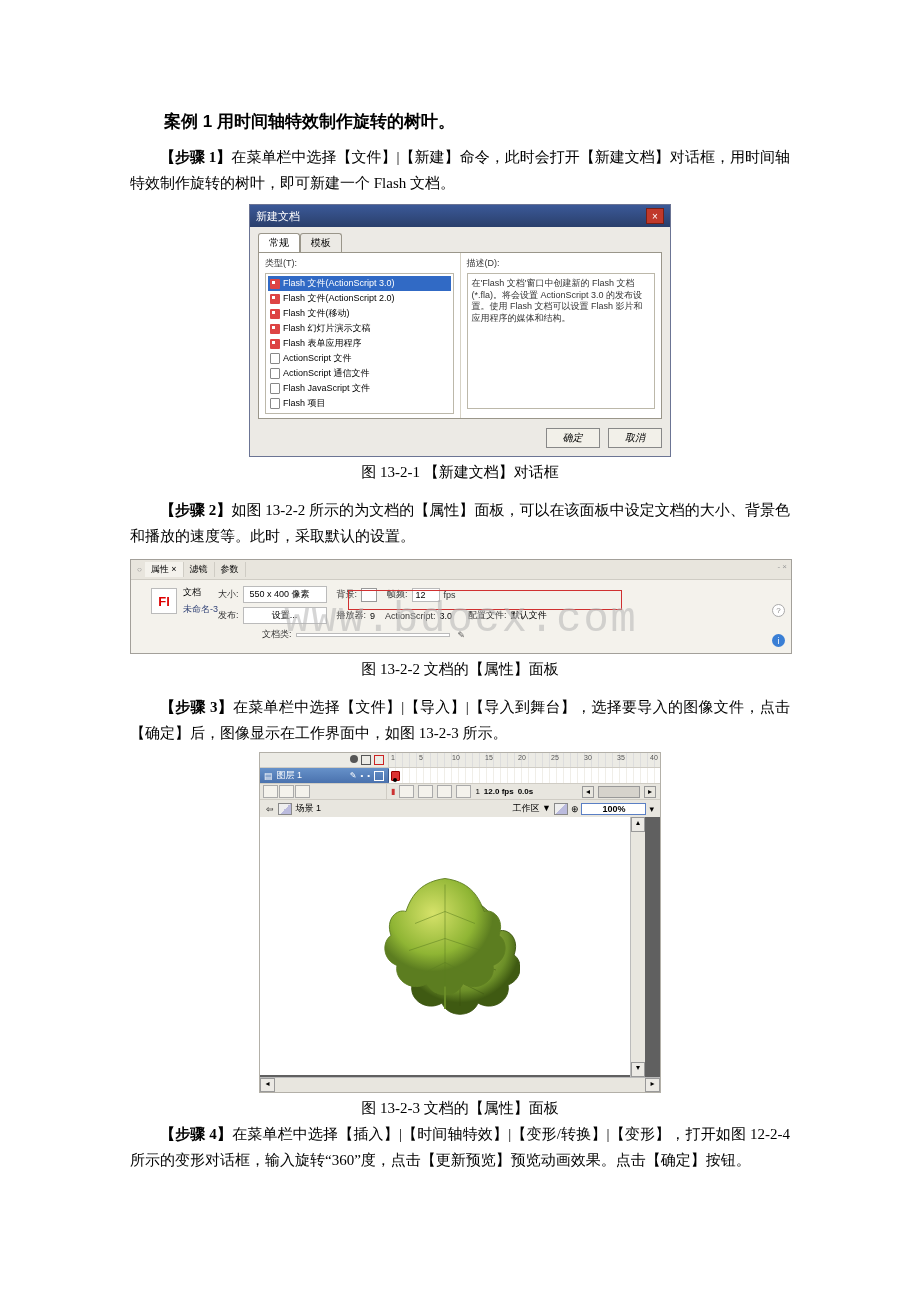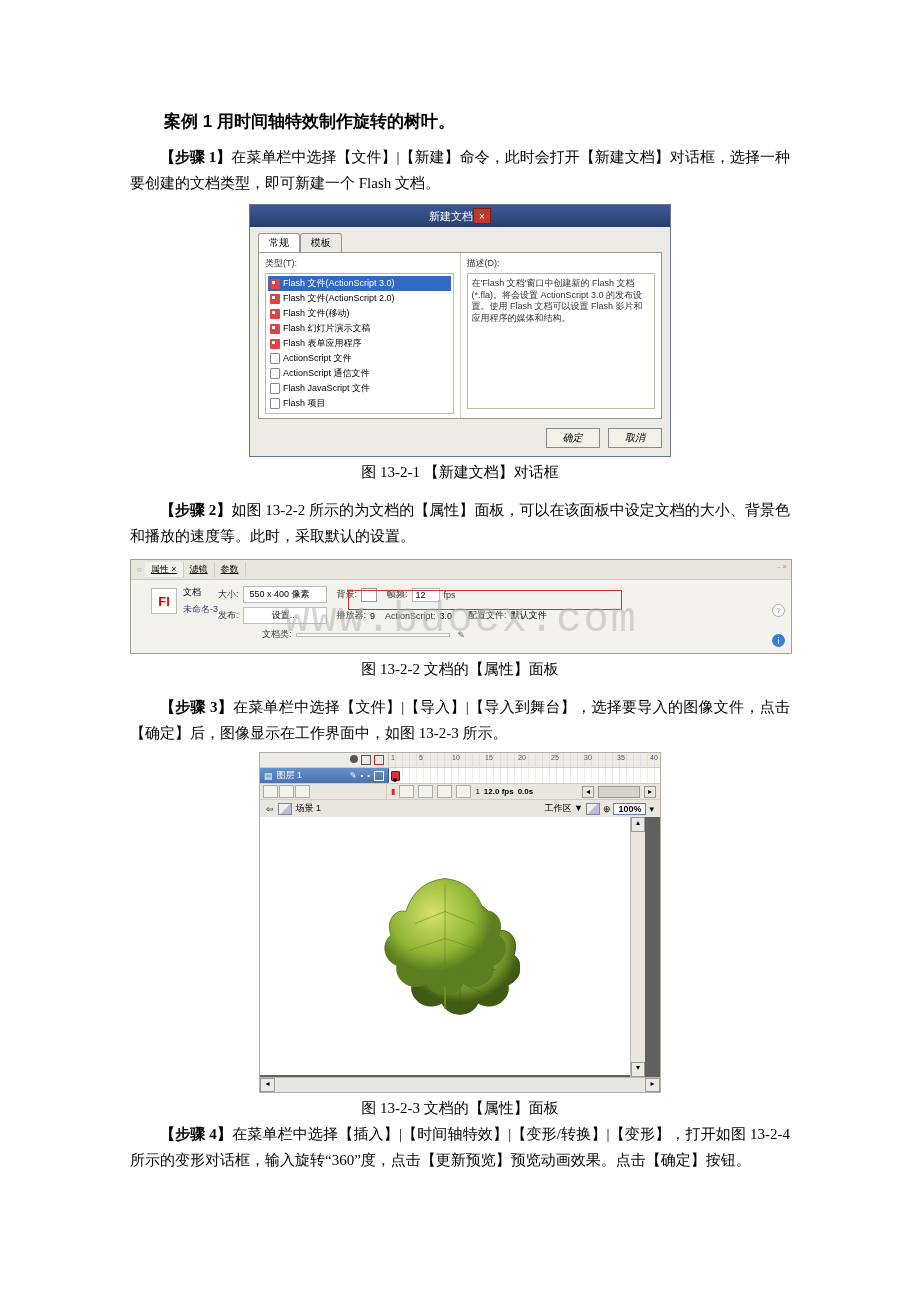--- a/index.html
+++ b/index.html
@@ -42,21 +42,21 @@
     border: 1px solid #6b7494;
     background: #eceae5;
     font-family: "Microsoft YaHei", sans-serif;
   }
   .dlg1-title {
     background: linear-gradient(#3b5998, #2a3f6b);
     color: #fff;
     font-size: 11px;
     padding: 3px 6px;
     display: flex;
-    justify-content: center;
+    justify-content: space-between;
     align-items: center;
   }
   .dlg1-close {
     background: #c0392b;
     color: #fff;
     width: 16px;
     height: 14px;
     display: flex;
     align-items: center;
     justify-content: center;
@@ -148,21 +148,20 @@
     padding: 2px 6px;
     background: #e8e5dd;
     display: flex;
     align-items: center;
     gap: 0;
     position: relative;
   }
   .p2tab {
     padding: 1px 6px;
     border-right: 1px solid #cfccc4;
-    text-decoration: underline;
   }
   .p2tab.act { background: #f4f2ec; }
   .panel2-wc {
     position:absolute; right:4px; top:2px;
     font-size:8px; color:#999;
   }
   .panel2-body {
     display: flex;
     padding: 6px 8px 12px 20px;
     align-items: flex-start;
@@ -265,21 +264,21 @@
     justify-content: flex-start;
   }
   .sb { width:10px; height:10px; border:1px solid #999; background:#e8e6df; display:flex; align-items:center; justify-content:center; font-size:8px; }
   .scene-bar {
     display:flex; align-items:center; justify-content:space-between;
     padding:2px 6px; border-top:1px solid #cfccc4; font-size:9px;
   }
   .scene-l { display:flex; align-items:center; gap:4px; }
   .scn-icon { width:12px; height:10px; background:linear-gradient(135deg,#eee 50%,#bbd 50%); border:1px solid #888; }
   .scene-r { display:flex; align-items:center; gap:3px; }
-  .zoombox { border:1px solid #5a7fc4; background:#fff; padding:0 4px; font-size:9px; font-weight:bold; color:#000; }
+  .zoombox { border:1px solid #5a7fc4; background:#fff; padding:0 20px; font-size:9px; font-weight:bold; color:#000; }
   .stage-wrap {
     background:#606060; padding:0; position:relative; height:260px;
     display:flex;
   }
   .stage {
     background:#fff; width:370px; height:258px; margin-left:0;
     display:flex; align-items:center; justify-content:center;
   }
   .leaf { position:relative; width:150px; height:150px; }
   .leaf svg { width:100%; height:100%; }
@@ -293,21 +292,21 @@
   .hscroll .track { flex:1; }
 </style>
 </head>
 <body>
 
 <div class="page">
 
   <div class="title">案例 1 用时间轴特效制作旋转的树叶。</div>
 
   <p class="para">
-    <span class="bold">【步骤 1】</span><span>在菜单栏中选择【文件】|【新建】命令，此时会打开【新建文档】对话框，选择一种要创建的文档类型，即可新建一个 Flash 文档。</span>
+    <span class="bold">【步骤 1】</span><span>在菜单栏中选择【文件】|【新建】命令，此时会打开【新建文档】对话框，用时间轴特效制作旋转的树叶，即可新建一个 Flash 文档。</span>
   </p>
 
   <div class="dlg1">
     <div class="dlg1-title">
       <span>新建文档</span>
       <span class="dlg1-close">×</span>
     </div>
     <div class="dlg1-tabs">
       <span class="dlg1-tab">常规</span>
       <span class="dlg1-tab dim">模板</span>
@@ -535,16 +534,16 @@
     <div class="hscroll">
       <div class="arr">◂</div>
       <div class="track"></div>
       <div class="arr">▸</div>
     </div>
   </div>
 
   <div class="caption" style="margin-bottom:2px">图 13-2-3 文档的【属性】面板</div>
 
   <p class="para">
-    <span class="bold">【步骤 4】</span><span>在菜单栏中选择【插入】|【时间轴特效】|【变形/转换】|【变形】，打开如图 13-2-4 所示的变形对话框，输入旋转“360”度，点击【更新预览】预览动画效果。点击【确定】按钮。</span>
+    <span class="bold">【步骤 4】</span><span>在菜单栏中选择【插入】|【时间轴特效】|【变形/转换】|【变形】，打开如图 12-2-4 所示的变形对话框，输入旋转“360”度，点击【更新预览】预览动画效果。点击【确定】按钮。</span>
   </p>
 
 </div>
 
 </body></html>

